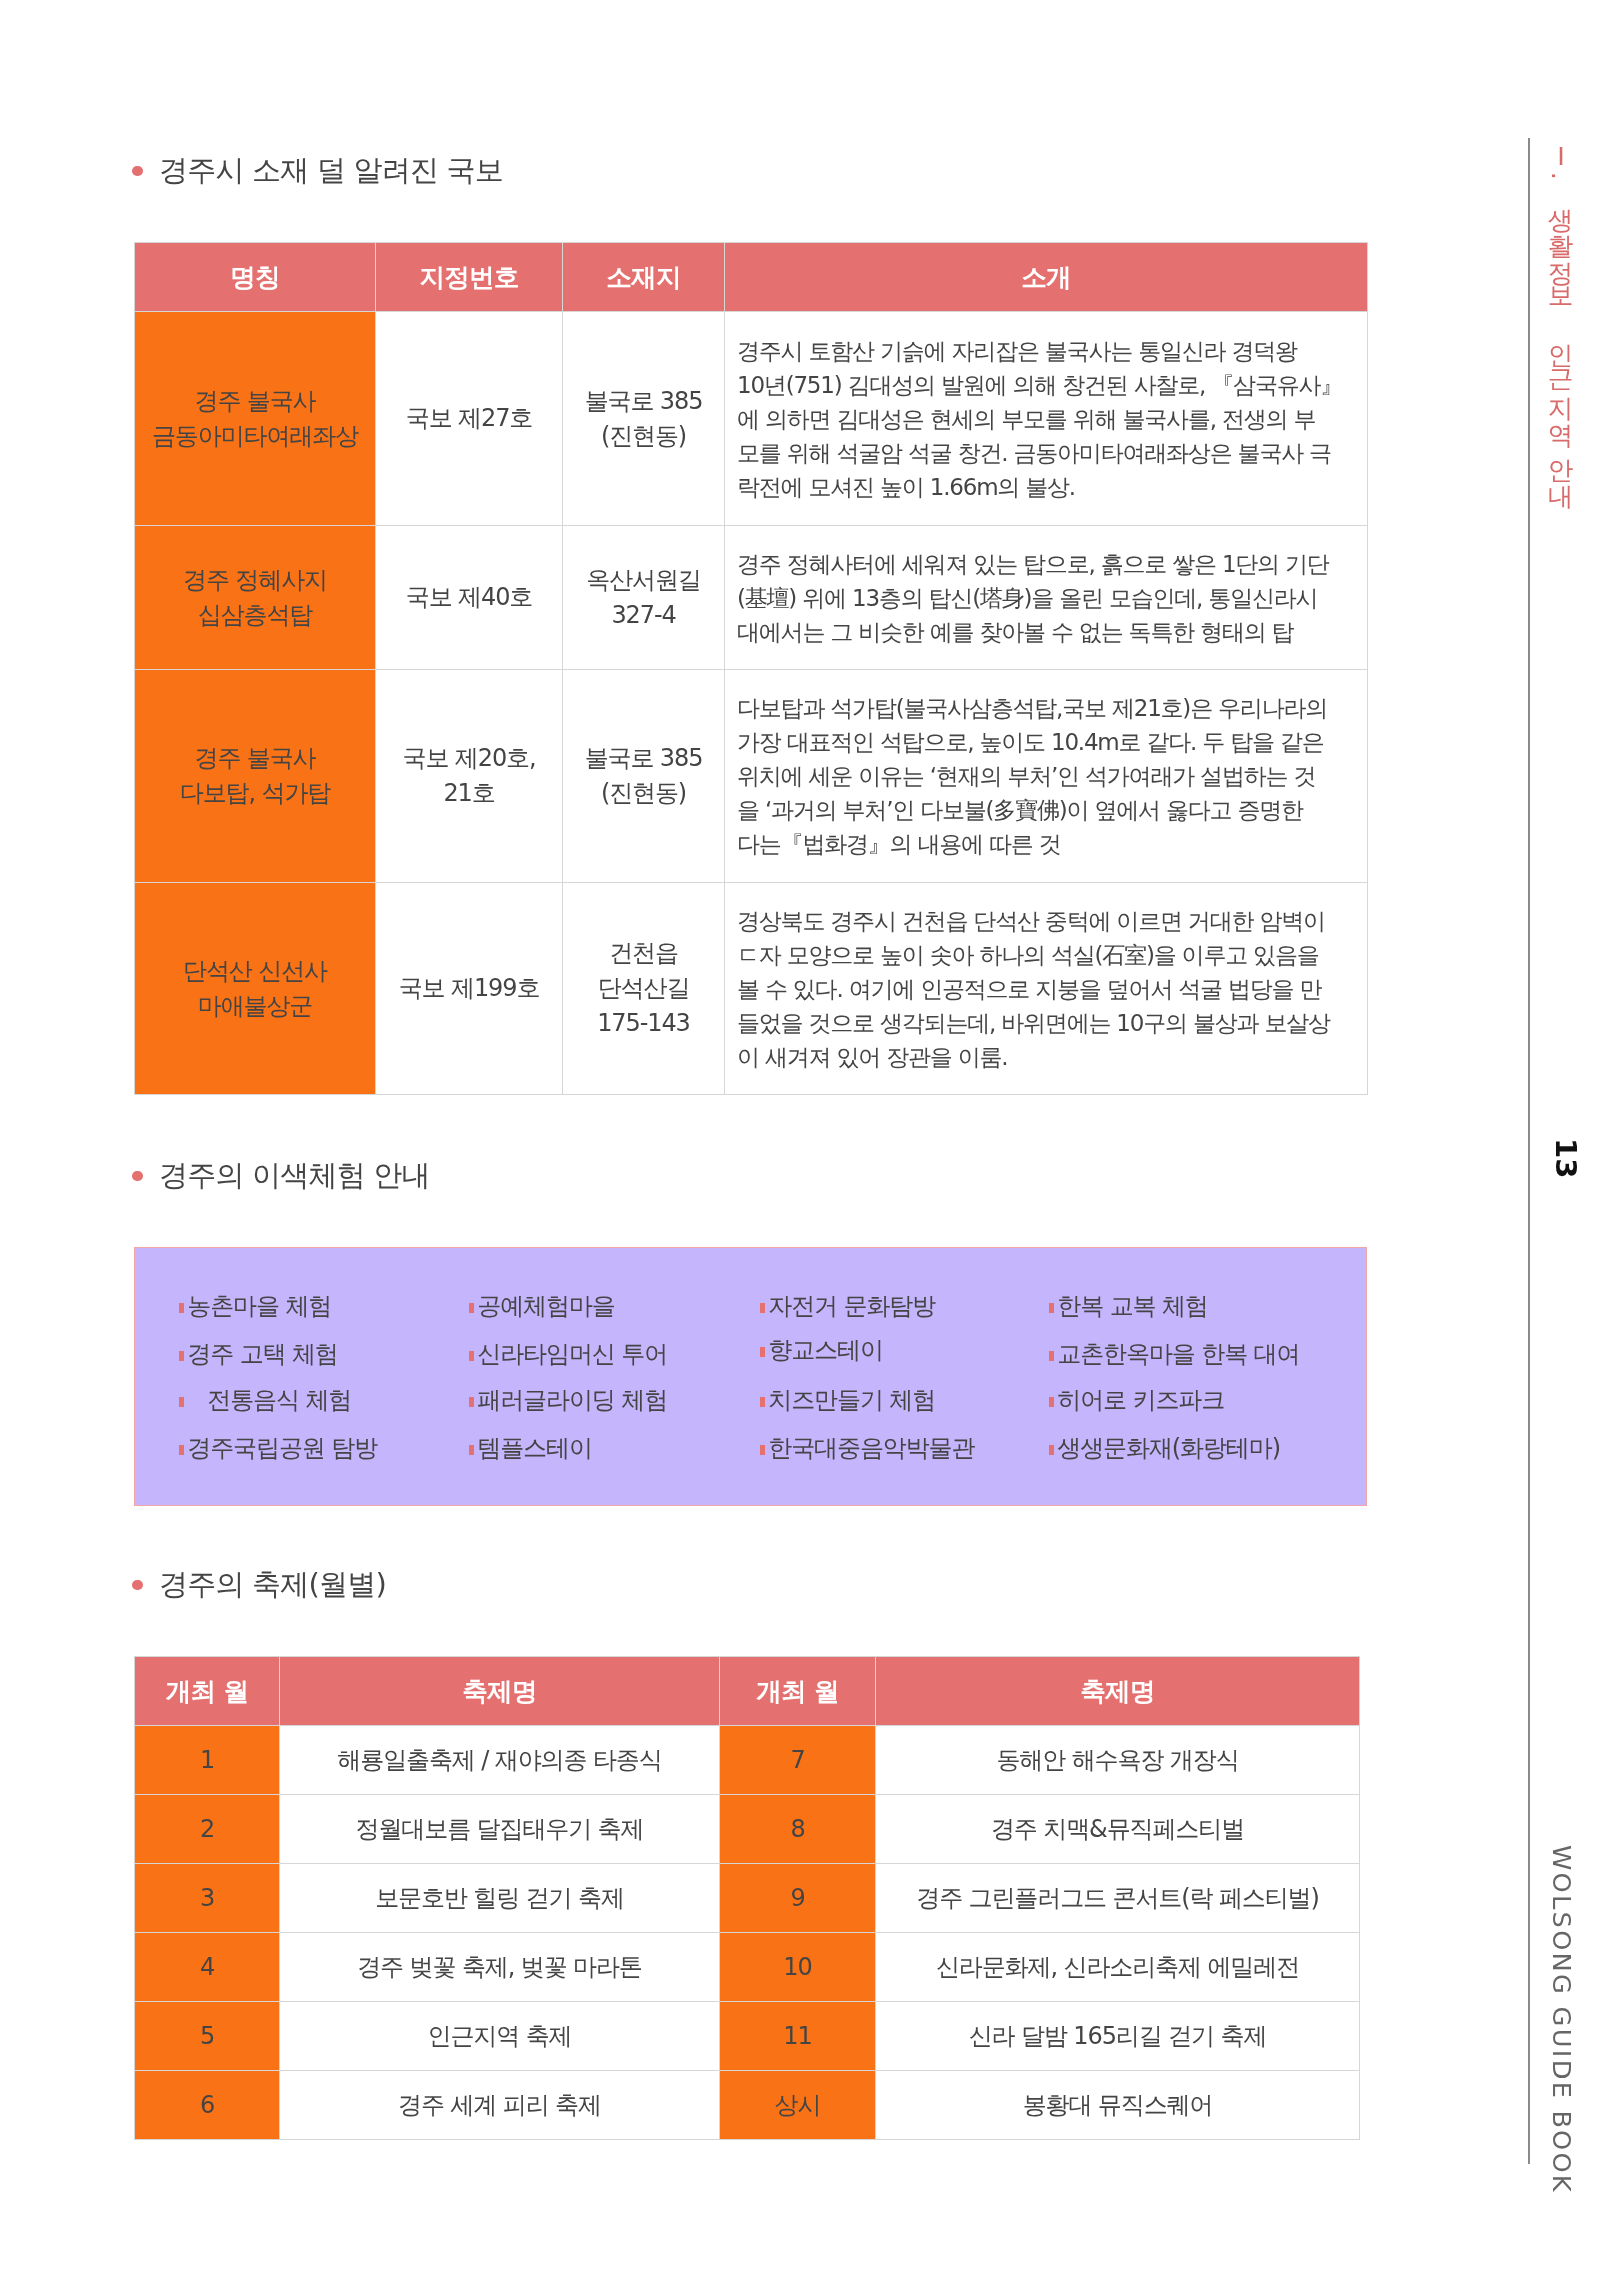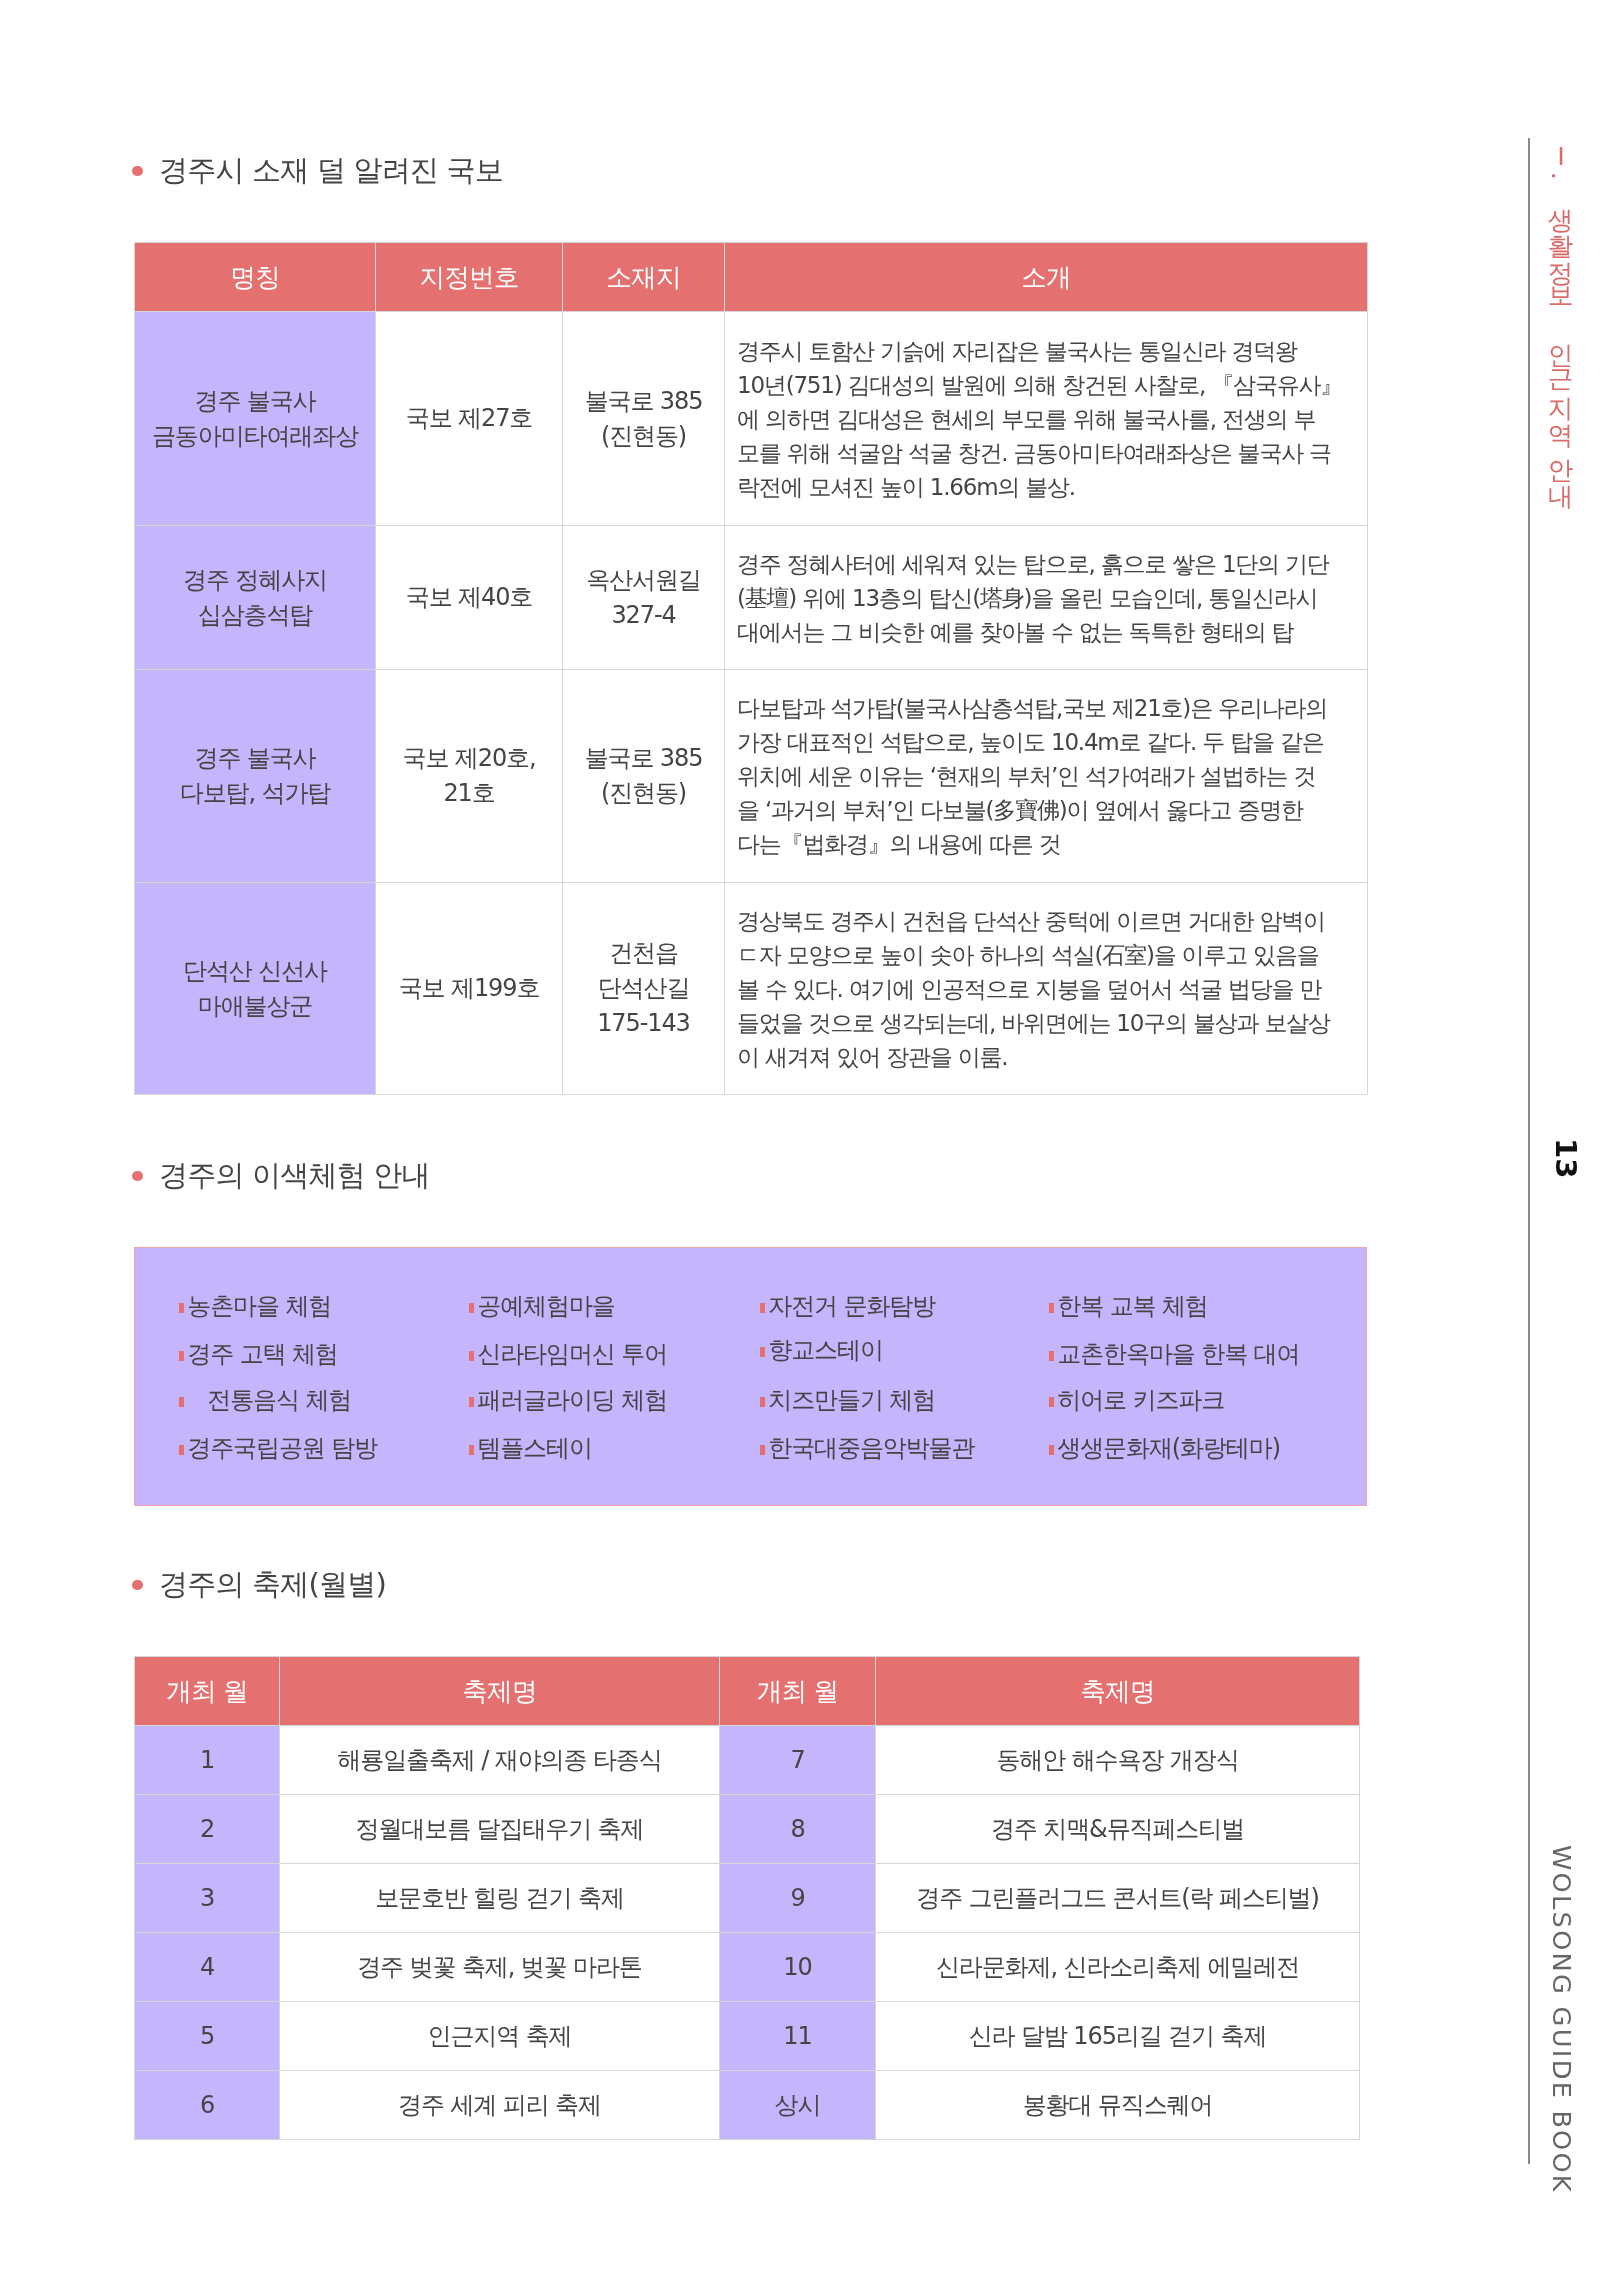--- a/index.html
+++ b/index.html
@@ -4,23 +4,23 @@
 <style>
   * { box-sizing: border-box; margin: 0; padding: 0; }
   html, body { width: 1618px; height: 2284px; background: #ffffff; }
   body { position: relative; font-family: "DejaVu Sans", "Liberation Sans", sans-serif; color: #444444; overflow: hidden; }
 
   .section-title { position: absolute; left: 132px; display: flex; align-items: center; font-size: 29px; color: #444444; letter-spacing: -0.8px; }
   .section-title .dot { width: 10.5px; height: 10.5px; border-radius: 50%; background: #e57070; margin-right: 16.6px; flex: none; }
 
   table { position: absolute; border-collapse: collapse; table-layout: fixed; }
   th, td { border: 1.5px solid #d6d6d6; text-align: center; vertical-align: middle; }
-  th { background: #e57070; color: #ffffff; font-weight: normal; font-size: 25.6px; letter-spacing: -0.8px; }
+  th { background: #e57070; color: #ffffff; font-weight: bold; font-size: 25.6px; letter-spacing: -0.8px; }
   td { font-size: 24px; color: #444444; letter-spacing: -1.1px; line-height: 35px; }
-  td.pink { background: #c4b5fd; }
+  td.pink { background: #f97316; }
   td.desc { text-align: left; padding: 0 10.5px 0 12px; font-size: 23px; letter-spacing: -1.2px; line-height: 34px; }
 
   #treasure-table { left: 134px; top: 242px; width: 1233px; }
   #treasure-table thead tr { height: 69px; }
 
   .exp-box { position: absolute; left: 134px; top: 1247px; width: 1233px; height: 259px; background: #c4b5fd; border: 1.5px solid #f2a6a6; }
   .exp-item { position: absolute; font-size: 24px; letter-spacing: -1.1px; color: #444444; display: flex; align-items: center; white-space: nowrap; }
   .exp-item .sq { width: 5.3px; height: 9.8px; background: #e57070; margin-right: 3px; margin-top: 4.5px; flex: none; }
 
   #festival-table { left: 134px; top: 1656px; width: 1225px; padding-left: 35px; }

